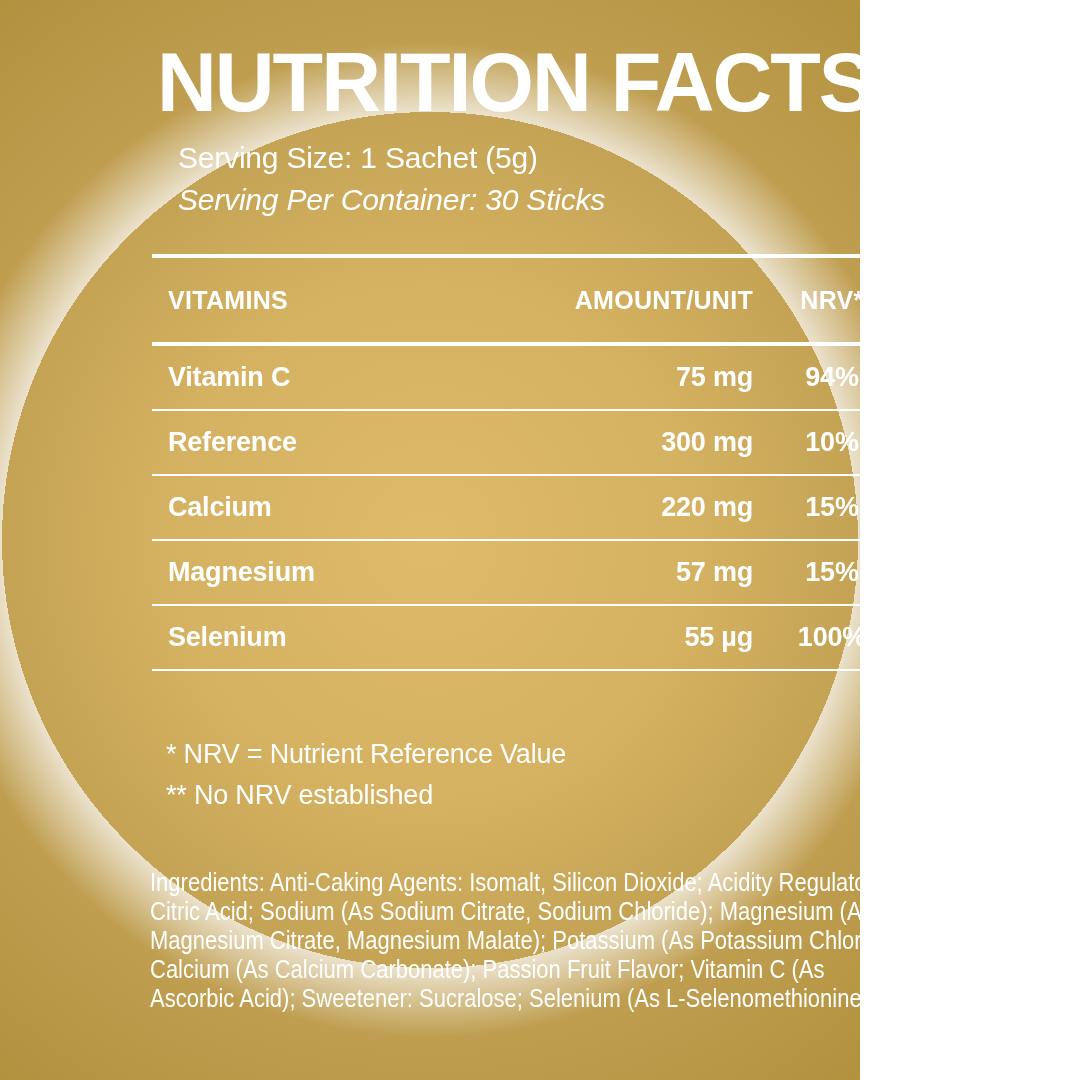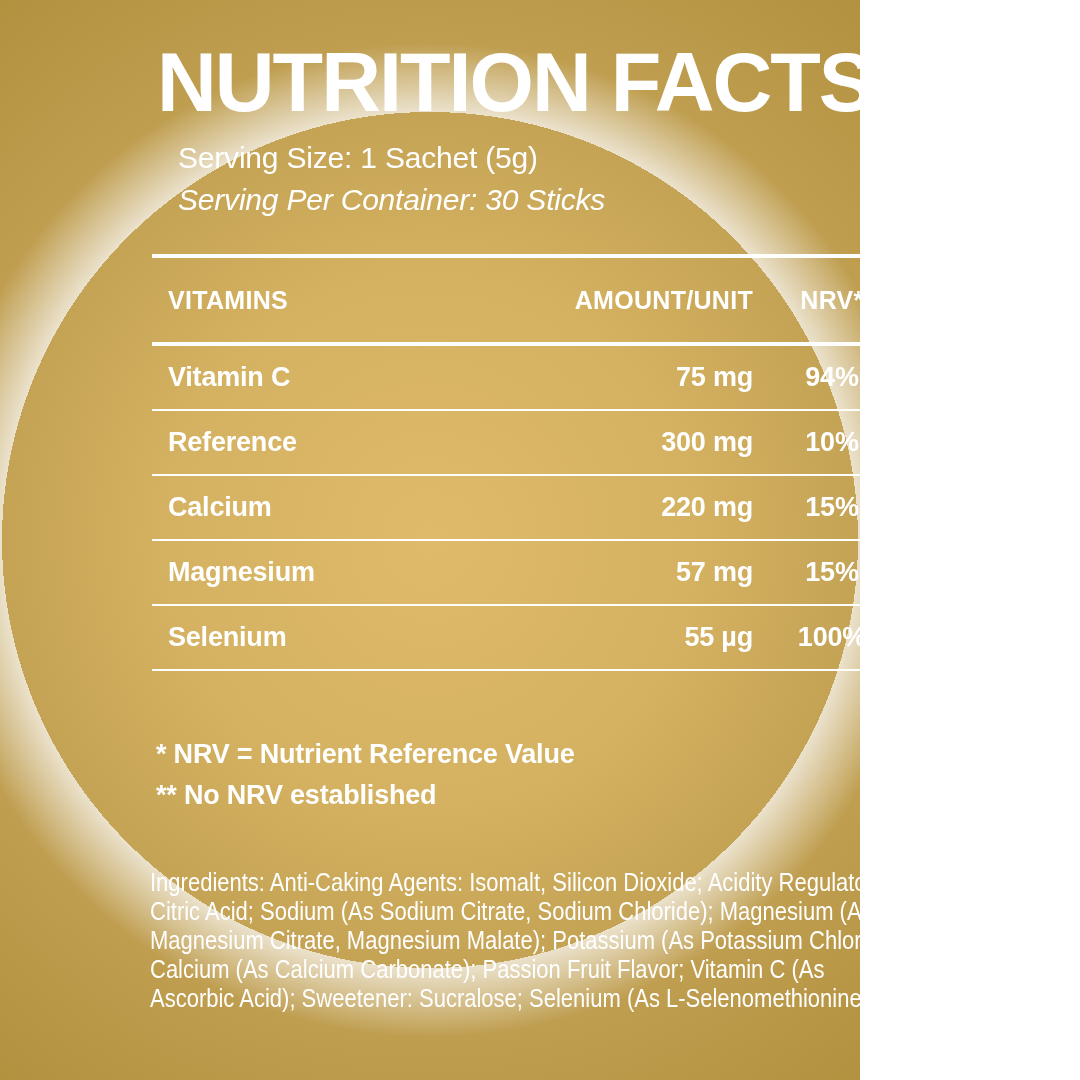--- a/index.html
+++ b/index.html
@@ -38,22 +38,22 @@
   .thead{height:84px;font-weight:bold;font-size:25px;letter-spacing:0.3px;}
   .brow{
     height:65px;font-size:27px;letter-spacing:-0.2px;
     border-bottom:2px solid #ffffff;
   }
   .brow.last{border-bottom:3px solid #ffffff;}
   .cell.name{text-align:left;padding-left:16px;}
   .cell.amount{text-align:right;}
   .cell.nrv{text-align:center;padding-right:2px;}
   .footnote{
-    position:absolute;left:156px;
-    font-size:27px;line-height:30px;font-weight:bold;letter-spacing:-0.2px;white-space:nowrap;
+    position:absolute;left:166px;
+    font-size:27px;line-height:30px;font-weight:normal;letter-spacing:-0.2px;white-space:nowrap;
   }
   .footnote-1{top:739px;}
   .footnote-2{top:780px;}
   .ingredients{
     position:absolute;left:150px;top:868px;
     font-size:25px;line-height:29px;letter-spacing:0;
     transform:scaleX(0.88);transform-origin:left top;
     white-space:nowrap;
   }
 </style>

